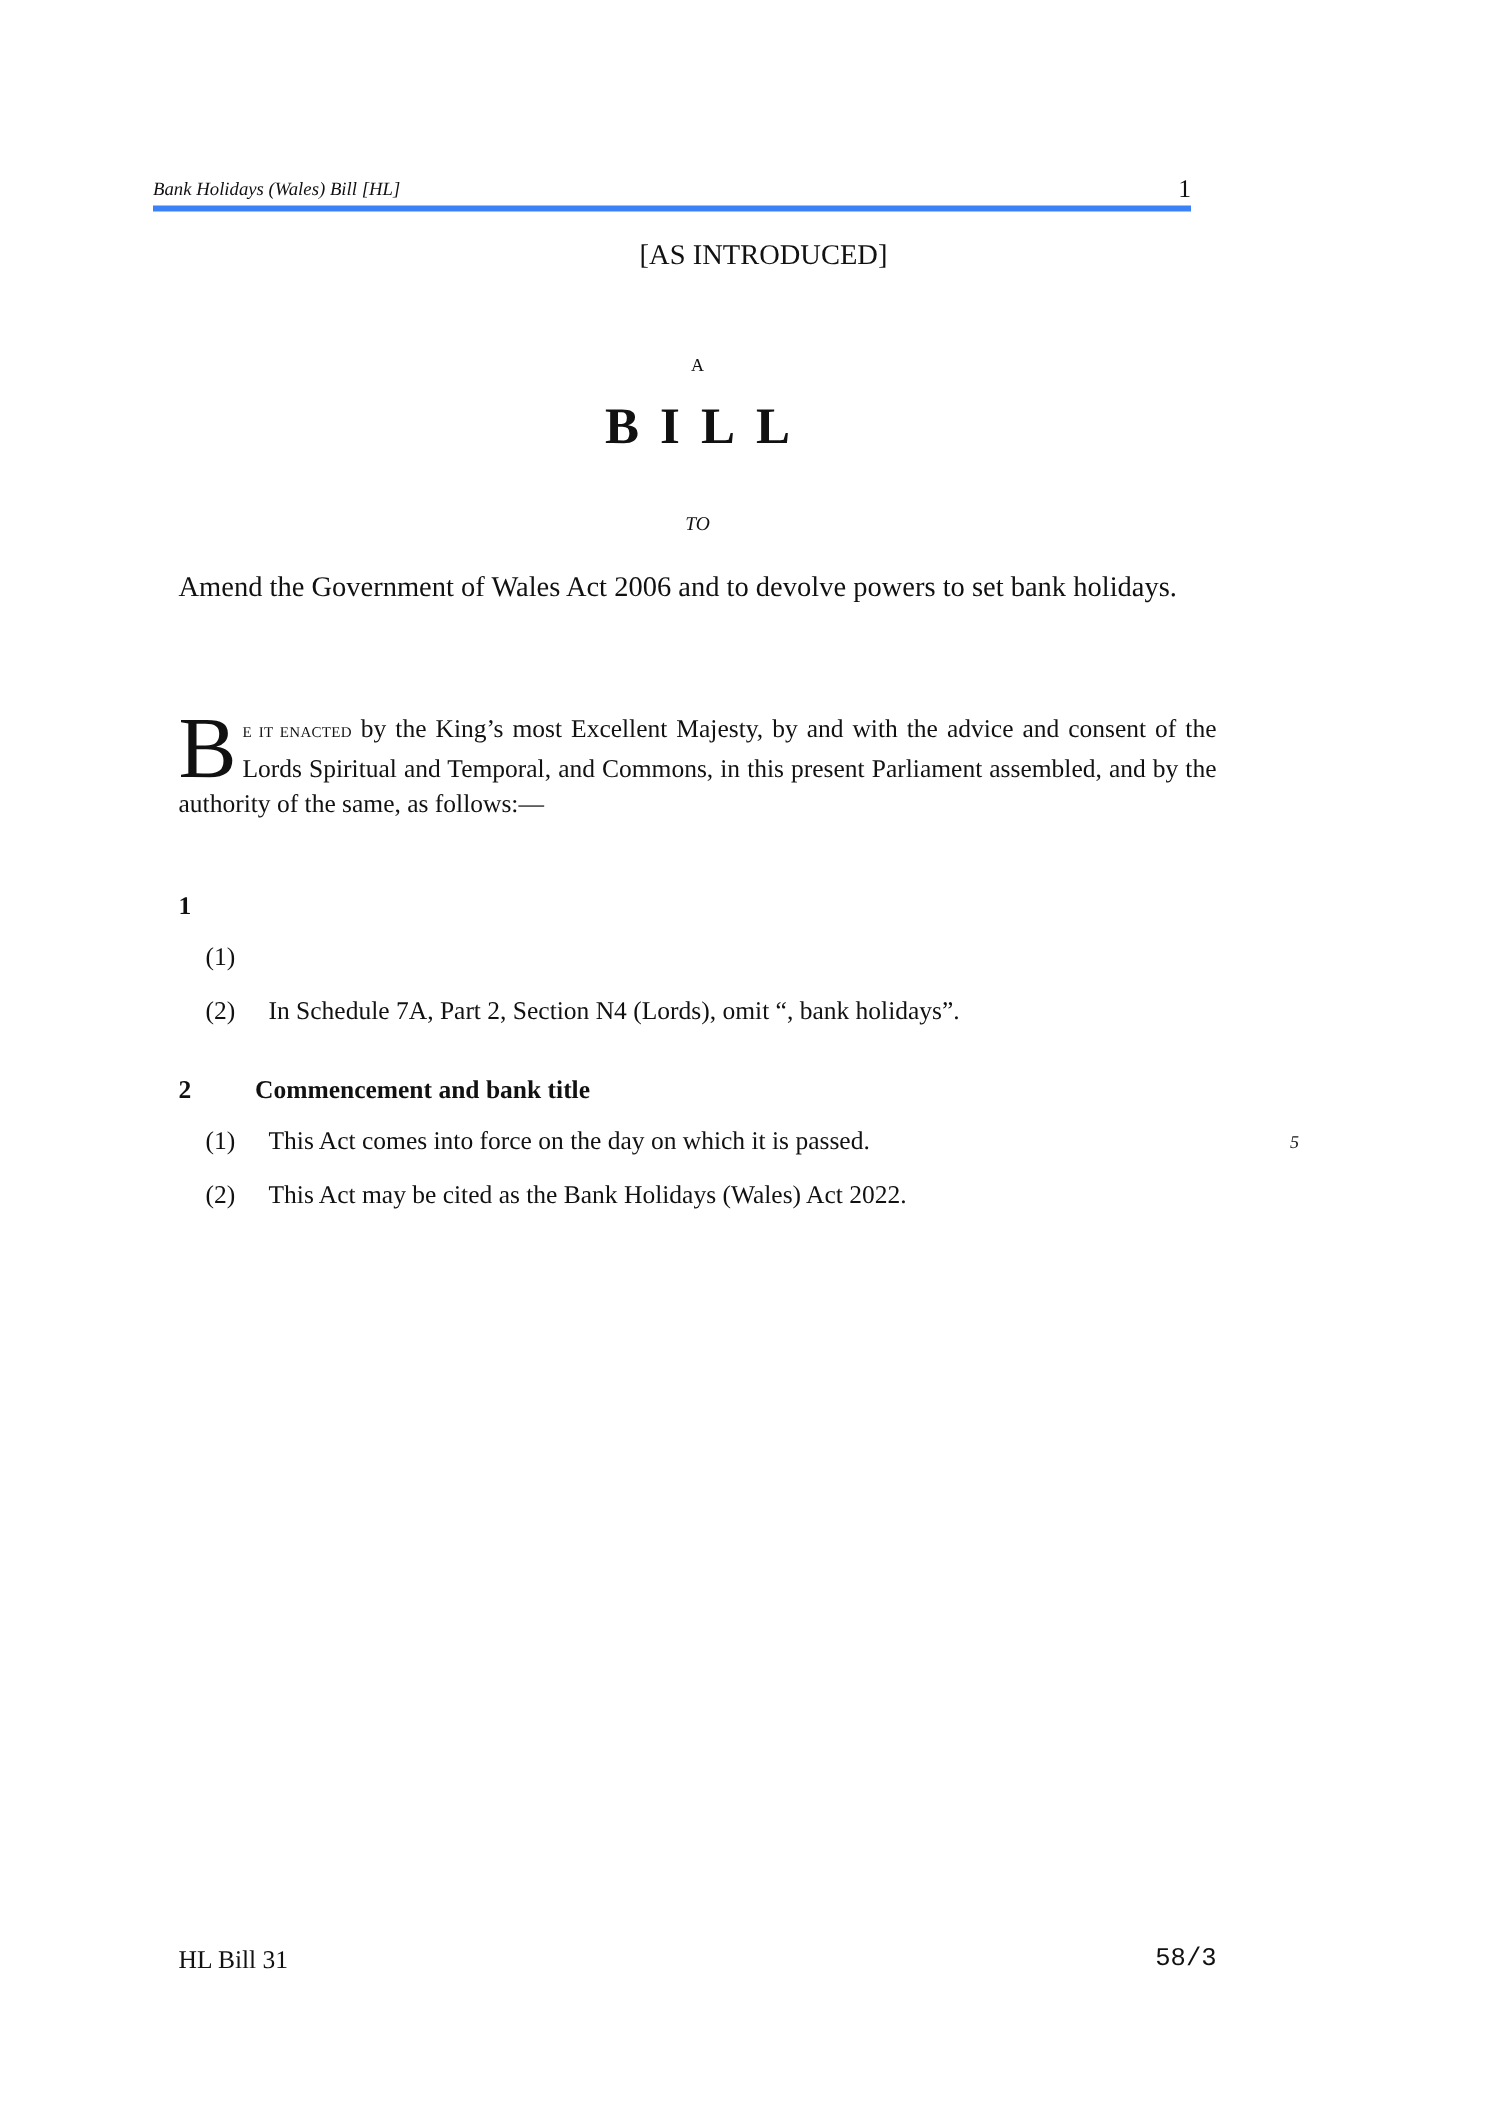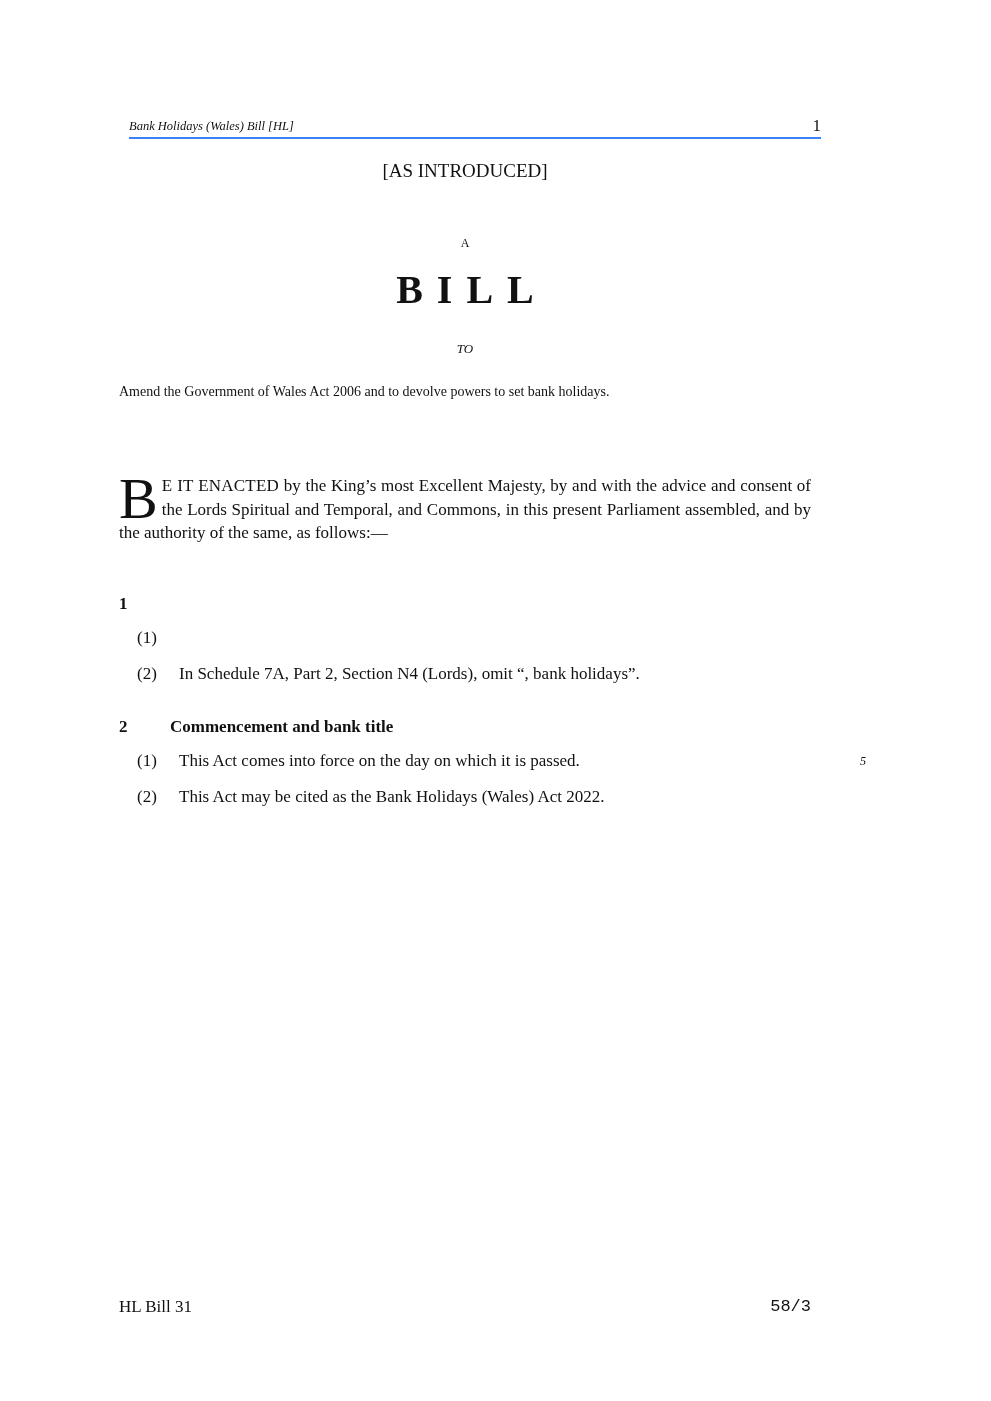--- a/index.html
+++ b/index.html
@@ -10,25 +10,25 @@
     body {
       width: 991px;
       height: 1401px;
       position: relative;
       overflow: hidden;
       font-family: "Liberation Serif", "DejaVu Serif", serif;
       color: #111111;
     }
     .page-header {
       position: absolute;
-      left: 129px;
+      left: 102px;
       top: 116px;
       width: 692px;
       height: 21px;
-      border-bottom: 2px solid #3b82f6;
+      border-bottom: 4px solid #3b82f6;
     }
     .running-title {
       position: absolute;
       left: 0;
       bottom: 3px;
       font-style: italic;
       font-size: 12.5px;
     }
     .page-number {
       position: absolute;
@@ -36,76 +36,77 @@
       bottom: 1px;
       font-size: 17px;
     }
     .status-line {
       position: absolute;
       left: 0;
       width: 930px;
       top: 160px;
       text-align: center;
       font-size: 19px;
+      padding-left: 44px;
     }
     .article-a {
       position: absolute;
       left: 0;
       width: 930px;
       top: 236px;
       text-align: center;
       font-size: 12px;
     }
     .bill-word {
       position: absolute;
       left: 0;
       width: 930px;
       top: 266px;
       text-align: center;
-      font-size: 40px;
+      font-size: 34px;
       font-weight: bold;
       letter-spacing: 14px;
       text-indent: 14px;
     }
     .to-word {
       position: absolute;
       left: 0;
       width: 930px;
       top: 341px;
       text-align: center;
       font-size: 13px;
       font-style: italic;
     }
     .long-title {
       position: absolute;
       left: 119px;
       top: 380px;
       width: 692px;
-      font-size: 14px;
+      font-size: 19px;
       line-height: 24px;
     }
     .enacting {
       position: absolute;
       left: 119px;
       top: 474px;
       width: 692px;
       font-size: 17px;
       line-height: 23.5px;
       text-align: justify;
     }
     .drop-cap {
       float: left;
       font-size: 58px;
       line-height: 44px;
       height: 44px;
       margin: 3px 4px 0 0;
       padding: 0;
     }
     .smallcaps {
-      font-size: 17px;
+      font-size: 10px;
       letter-spacing: 0.2px;
     }
     .section {
       position: absolute;
       left: 119px;
       width: 760px;
     }
     .section-heading {
       font-weight: bold;
       font-size: 17px;

